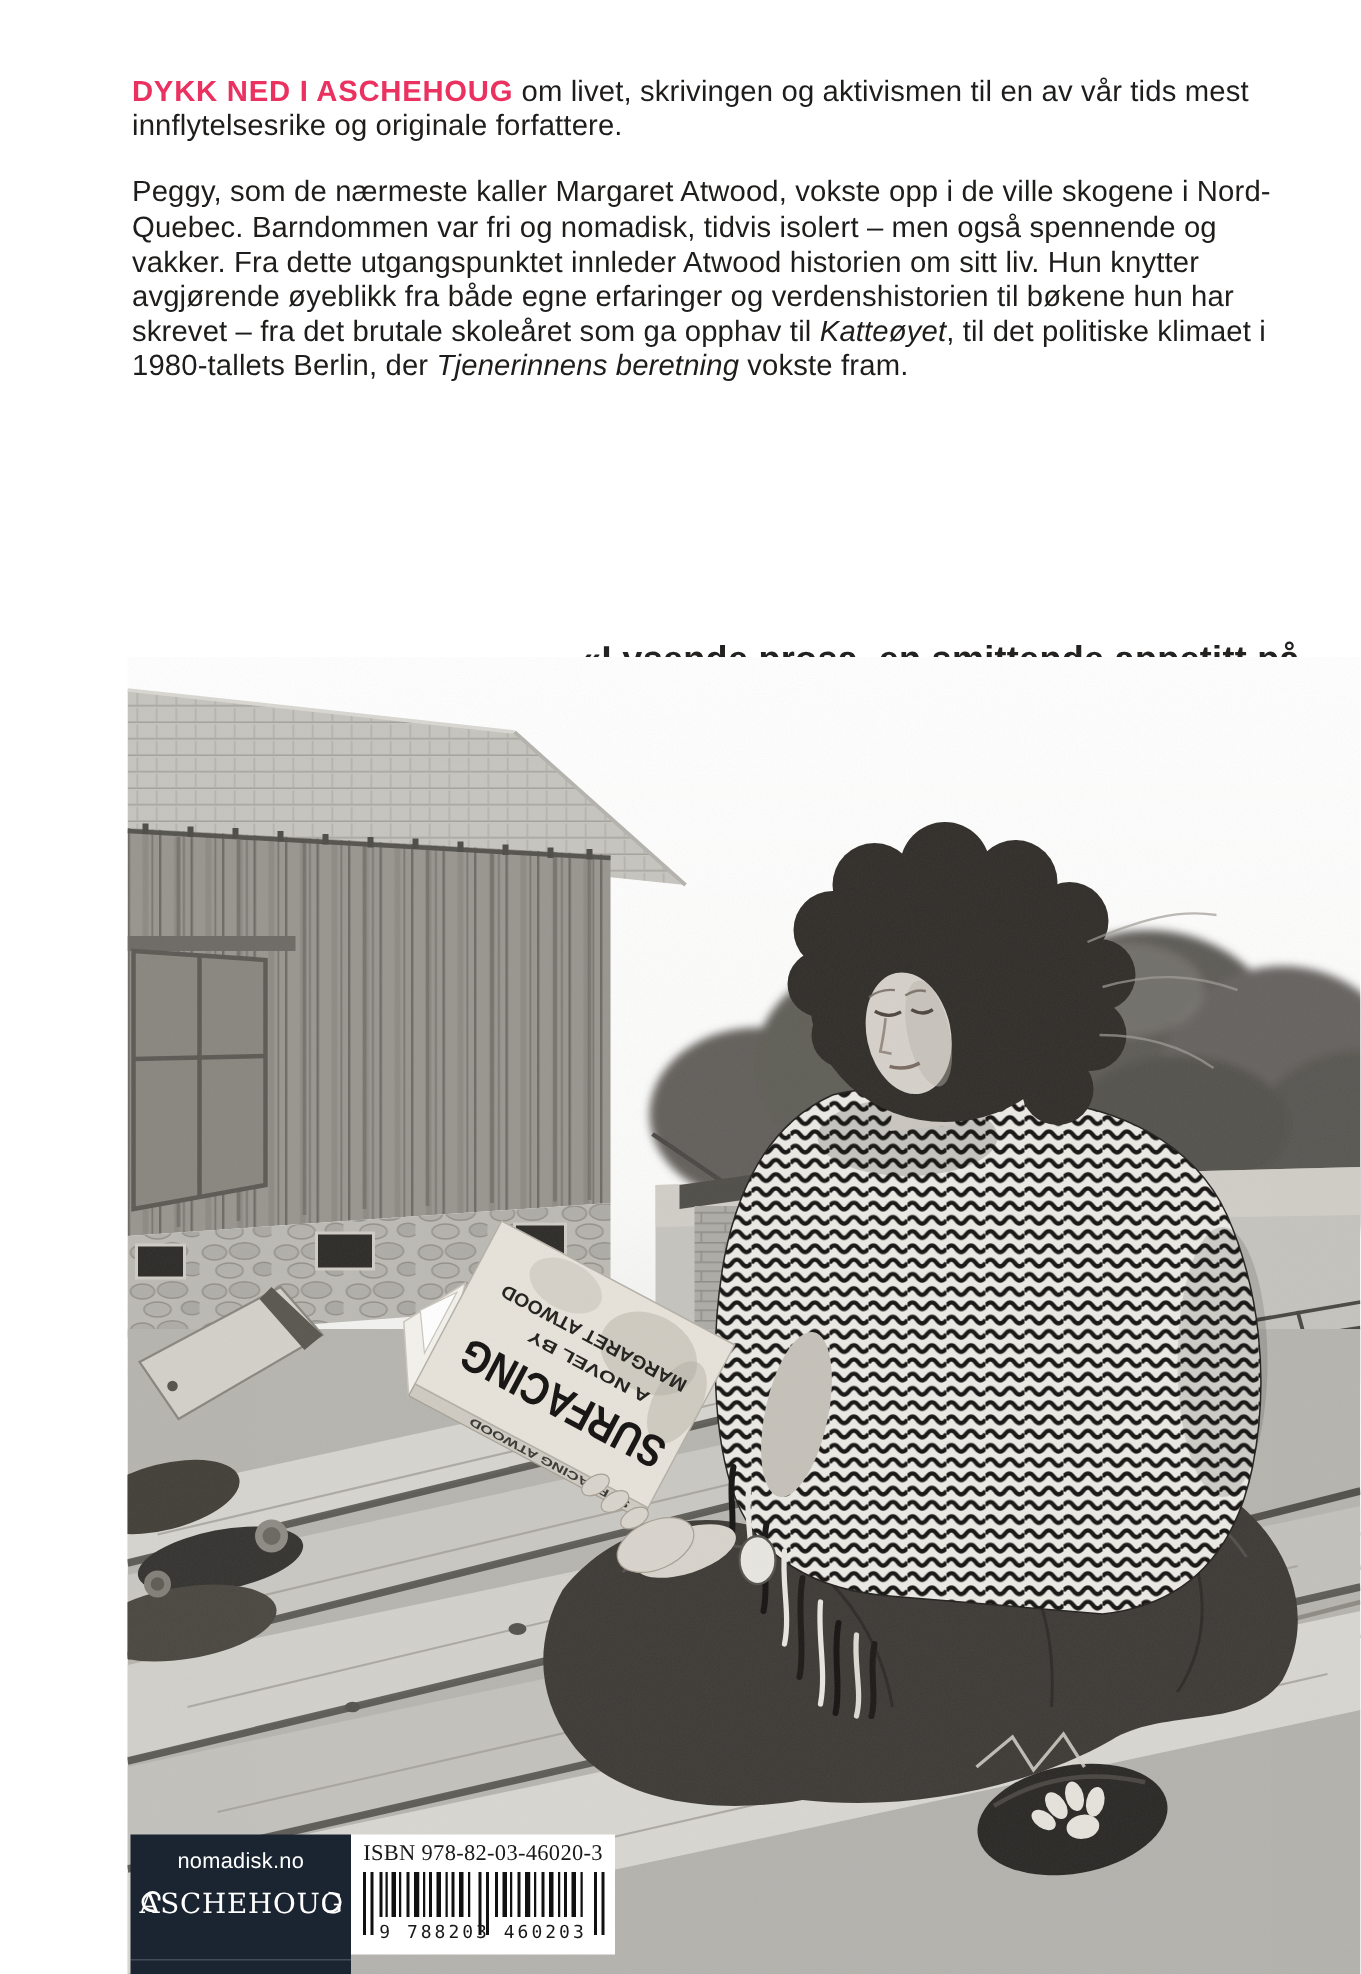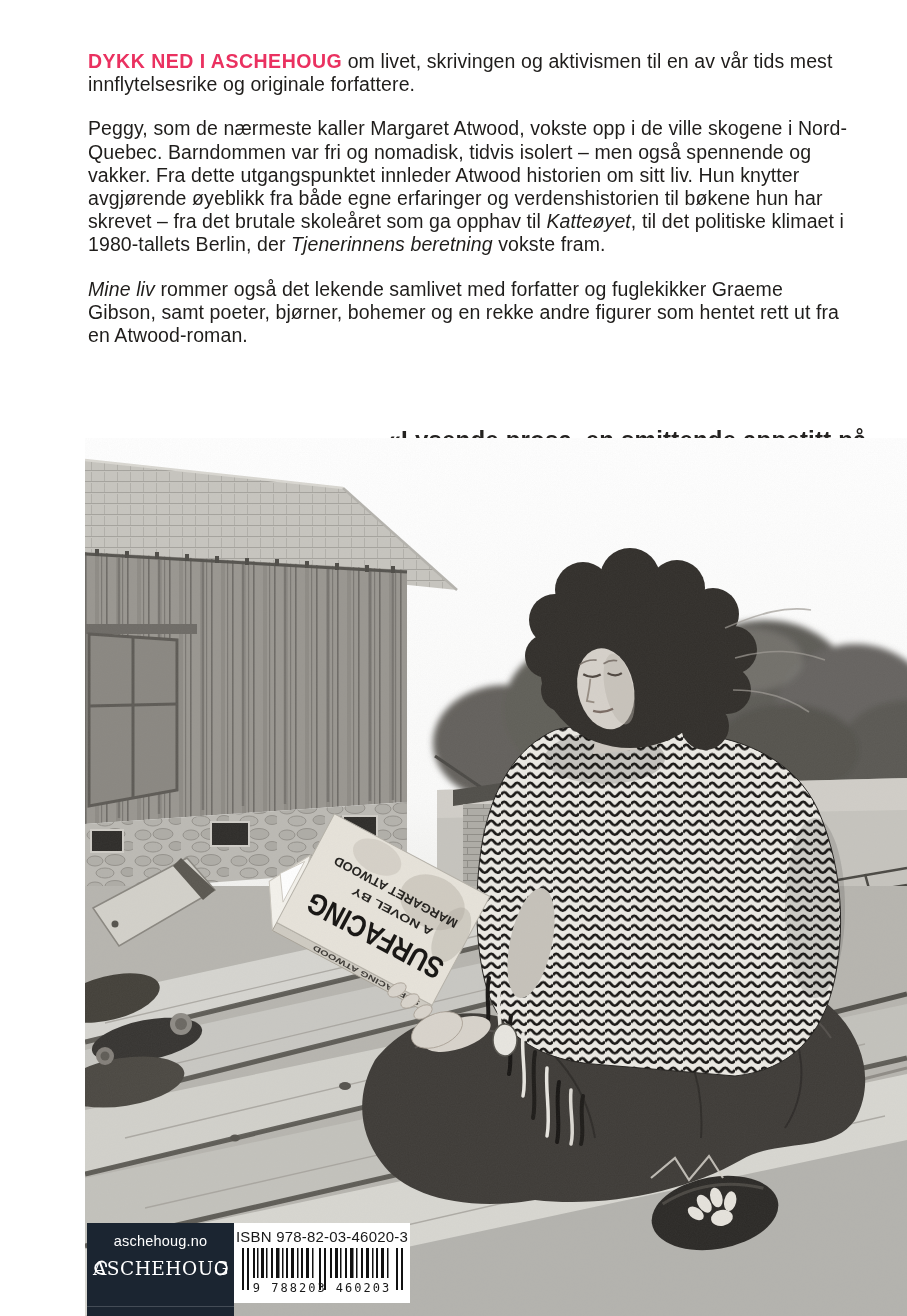--- a/index.html
+++ b/index.html
@@ -27,33 +27,32 @@
   .site-box { position:absolute; left:87px; top:1223px; width:147px; height:93px;
               background:var(--navy); text-align:center; z-index:5; }
   .site-box:after { content:""; position:absolute; left:0; right:0; bottom:9px;
                     border-top:1px solid rgba(255,255,255,0.18); }
   .site { padding-top:10px; font-size:14.5px; color:#fff; letter-spacing:0.2px; }
   .publisher-svg { margin-top:5px; }
 
   .barcode-box { position:absolute; left:234px; top:1223px; width:176px; height:80px;
                  background:#fff; z-index:5; }
   .isbn { text-align:center; font-size:15px; letter-spacing:0.2px; color:#181818;
-          padding-top:5px; white-space:nowrap; }
+          padding-top:5px; white-space:nowrap;font-family:Liberation Serif, serif; }
   .barcode-svg { display:block; margin:1px auto 0 auto; }
   .bc-digits { font-family:"DejaVu Sans Mono", monospace; font-size:12px; letter-spacing:2px; fill:#181818; }
 </style>
 </head>
 <body>
 
 <div class="page">
 
   <div class="copy">
     <p><span class="lead">DYKK NED I ASCHEHOUG</span><span> om livet, skrivingen og aktivismen til en av vår tids mest innflytelsesrike og originale forfattere.</span></p>
     <p><span>Peggy, som de nærmeste kaller Margaret Atwood, vokste opp i de ville skogene i Nord-Quebec. Barndommen var fri og nomadisk, tidvis isolert – men også spennende og vakker. Fra dette utgangspunktet innleder Atwood historien om sitt liv. Hun knytter avgjørende øyeblikk fra både egne erfaringer og verdenshistorien til bøkene hun har skrevet – fra det brutale skoleåret som ga opphav til </span><i>Katteøyet</i><span>, til det politiske klimaet i 1980-tallets Berlin, der </span><i>Tjenerinnens beretning</i><span> vokste fram.</span></p>
-    <p><i>Mine liv</i><span> rommer også det lekende samlivet med forfatter og fuglekikker Graeme Gibson, samt poeter, bjørner, bohemer og en rekke andre figurer som hentet rett ut fra en Atwood-roman.</span></p>
   </div>
 
   <div class="quote">
     <div>«Lysende prosa, en smittende appetitt på livet og et uvurderlig glimt inn i sinnet til en litterær gigant, dette er en must-read.»</div>
     <div class="quote-attr">KIRKUS REVIEW</div>
   </div>
 
   <svg class="photo" viewBox="0 0 822 878" xmlns="http://www.w3.org/2000/svg">
     <defs>
       <linearGradient id="sky" x1="0" y1="0" x2="0" y2="1">
@@ -332,21 +331,21 @@
         <path d="M524,226 q8,-3 14,0" stroke="#6b625a" stroke-width="1.6" fill="none" opacity="0.8"></path>
         <path d="M508,238 C505,248 502,254 500,259 l7,3" stroke="#968c82" stroke-width="1.8" fill="none"></path>
         <path d="M504,270 q9,5 20,2" stroke="#7a6b63" stroke-width="2.4" fill="none"></path>
       </g>
     </g>
 
     <rect x="0" y="0" width="822" height="878" filter="url(#grain)" opacity="0.14"></rect>
   </svg>
 
   <div class="site-box">
-    <div class="site">aschehoug.no</div>
+    <div class="site">nomadisk.no</div>
     <svg class="publisher-svg" width="140" height="28" viewBox="0 0 140 28">
       <path d="M12,20 C4,20 2,13 7,9 C11,6 16,8 15,13" stroke="#ffffff" stroke-width="1.8" fill="none"></path>
       <text x="70" y="21" text-anchor="middle" font-family="DejaVu Serif, serif" font-size="18.5" letter-spacing="0.5" fill="#ffffff">ASCHEHOUG</text>
       <path d="M128,8 C136,8 138,15 133,19 C129,22 124,20 125,15" stroke="#ffffff" stroke-width="1.8" fill="none"></path>
     </svg>
   </div>
 
   <div class="barcode-box">
     <div class="isbn">ISBN 978-82-03-46020-3</div>
     <svg class="barcode-svg" width="164" height="52" viewBox="0 0 164 52">

